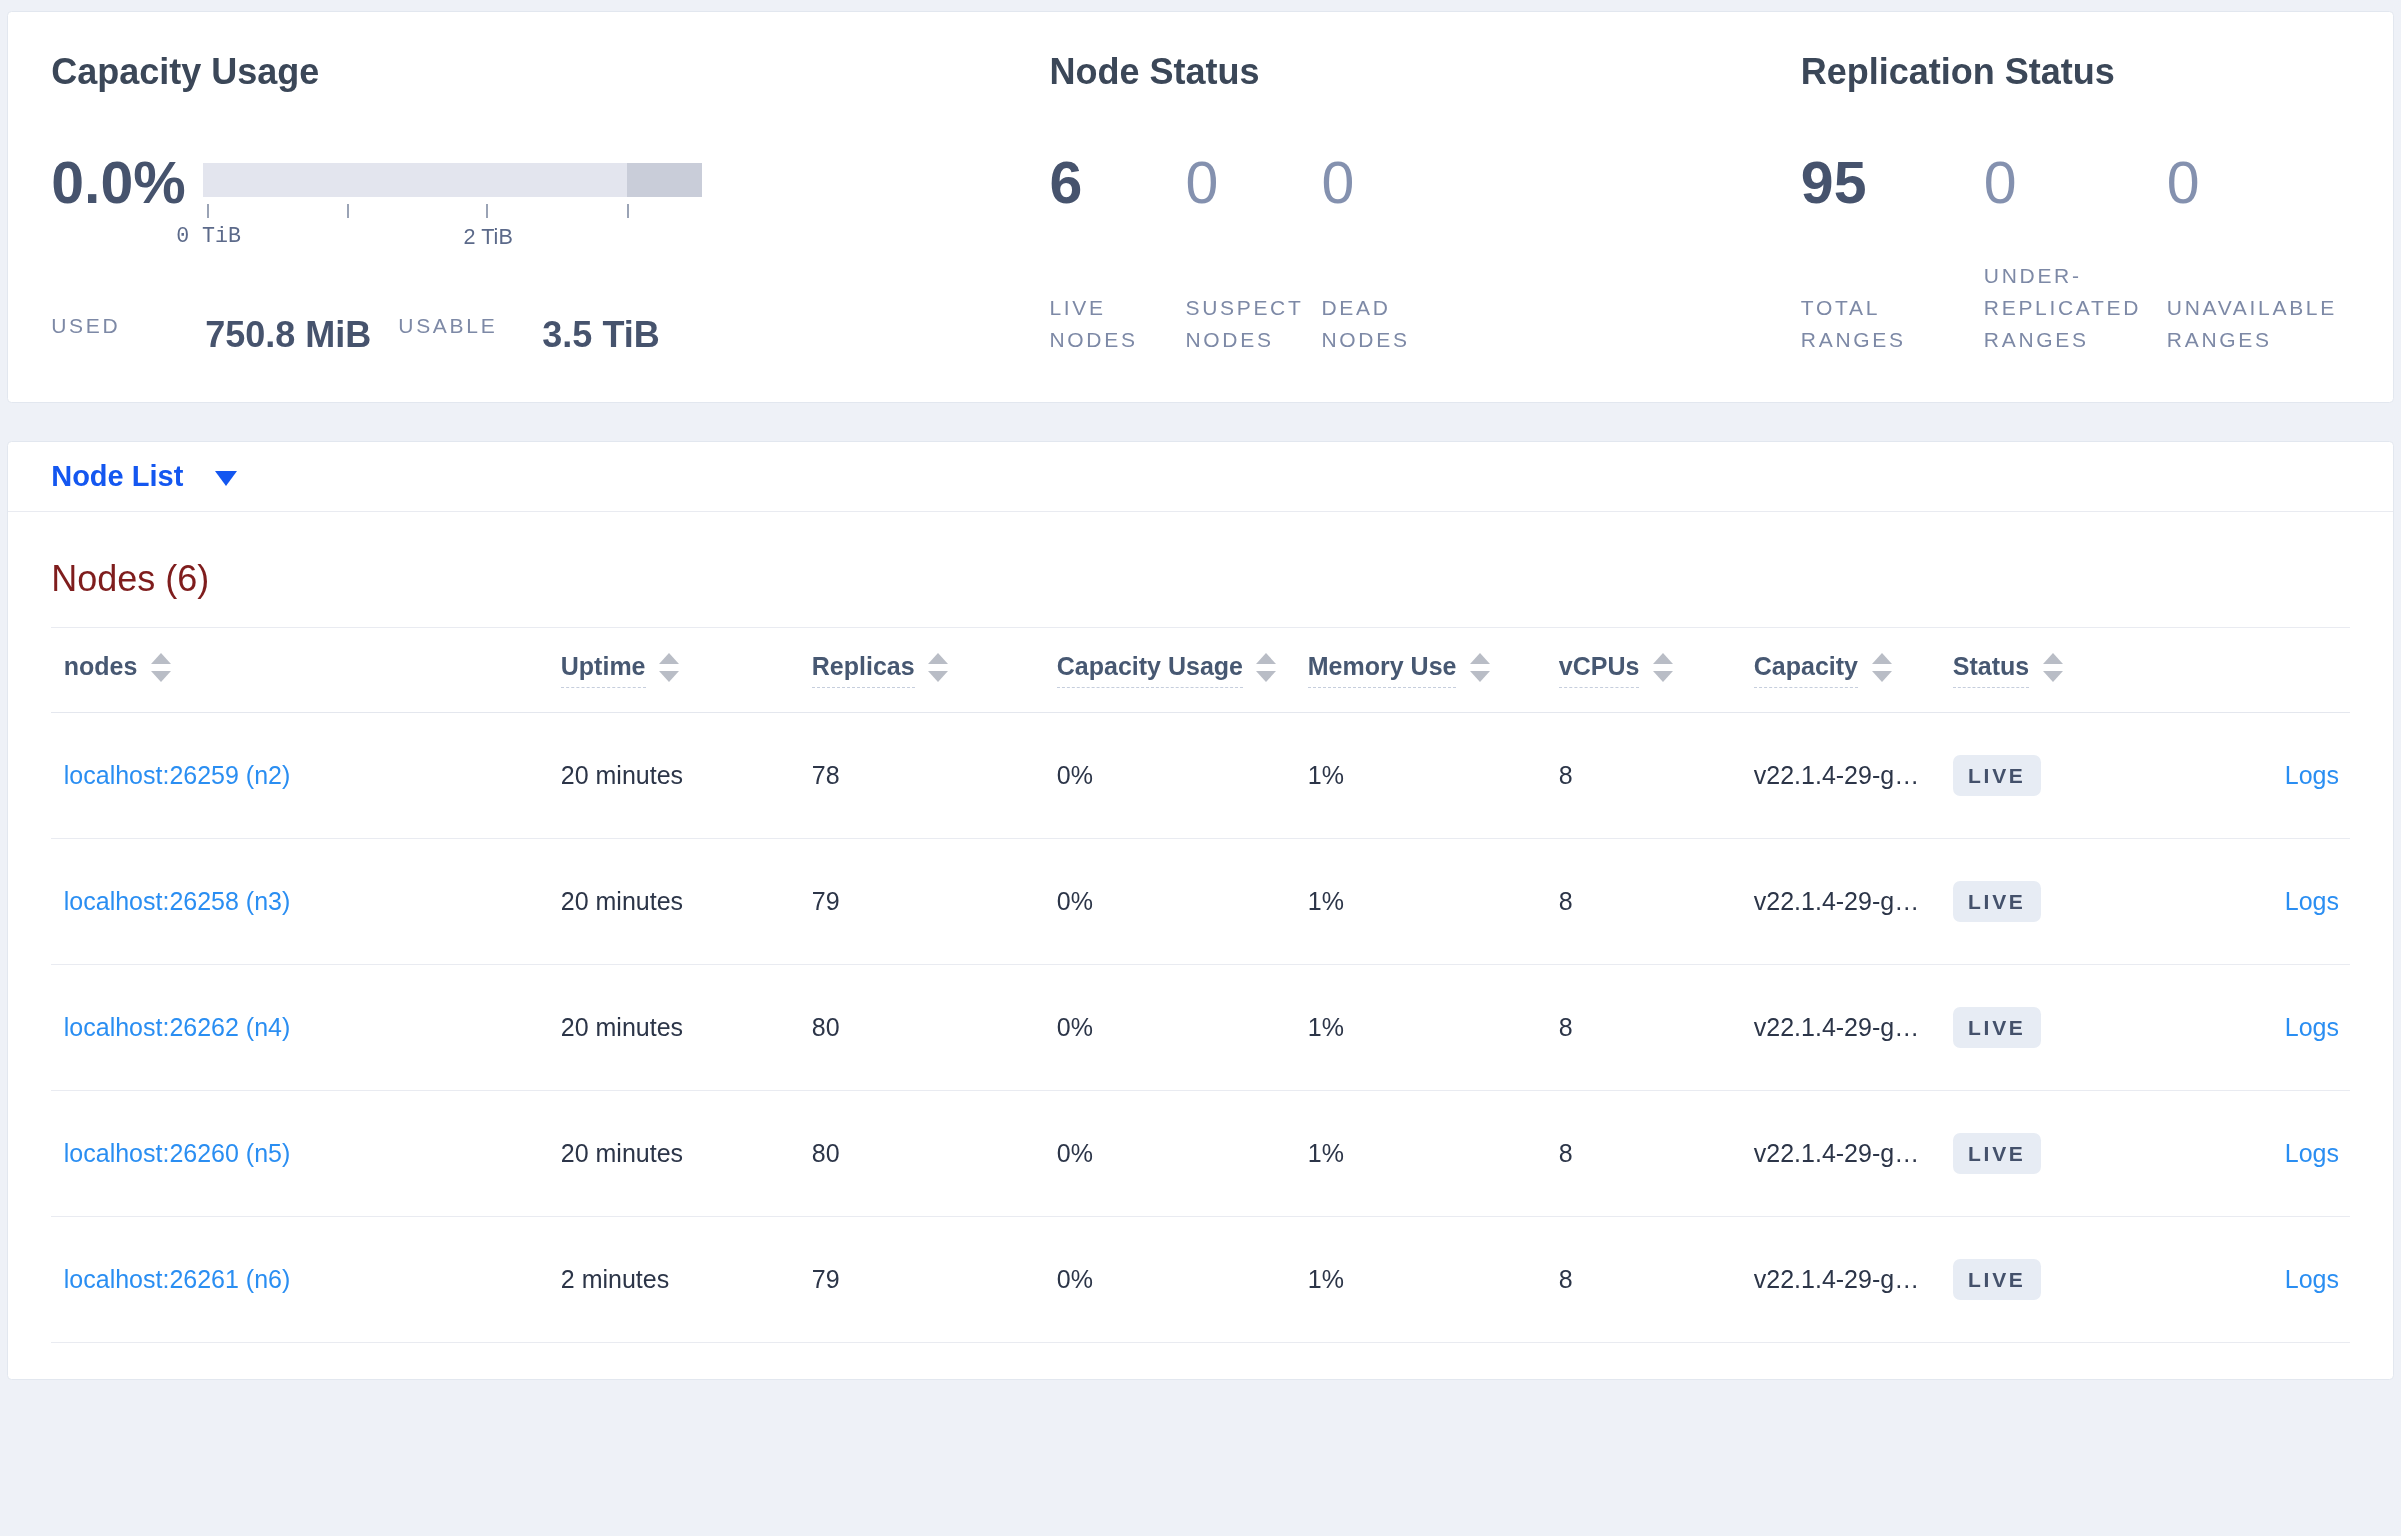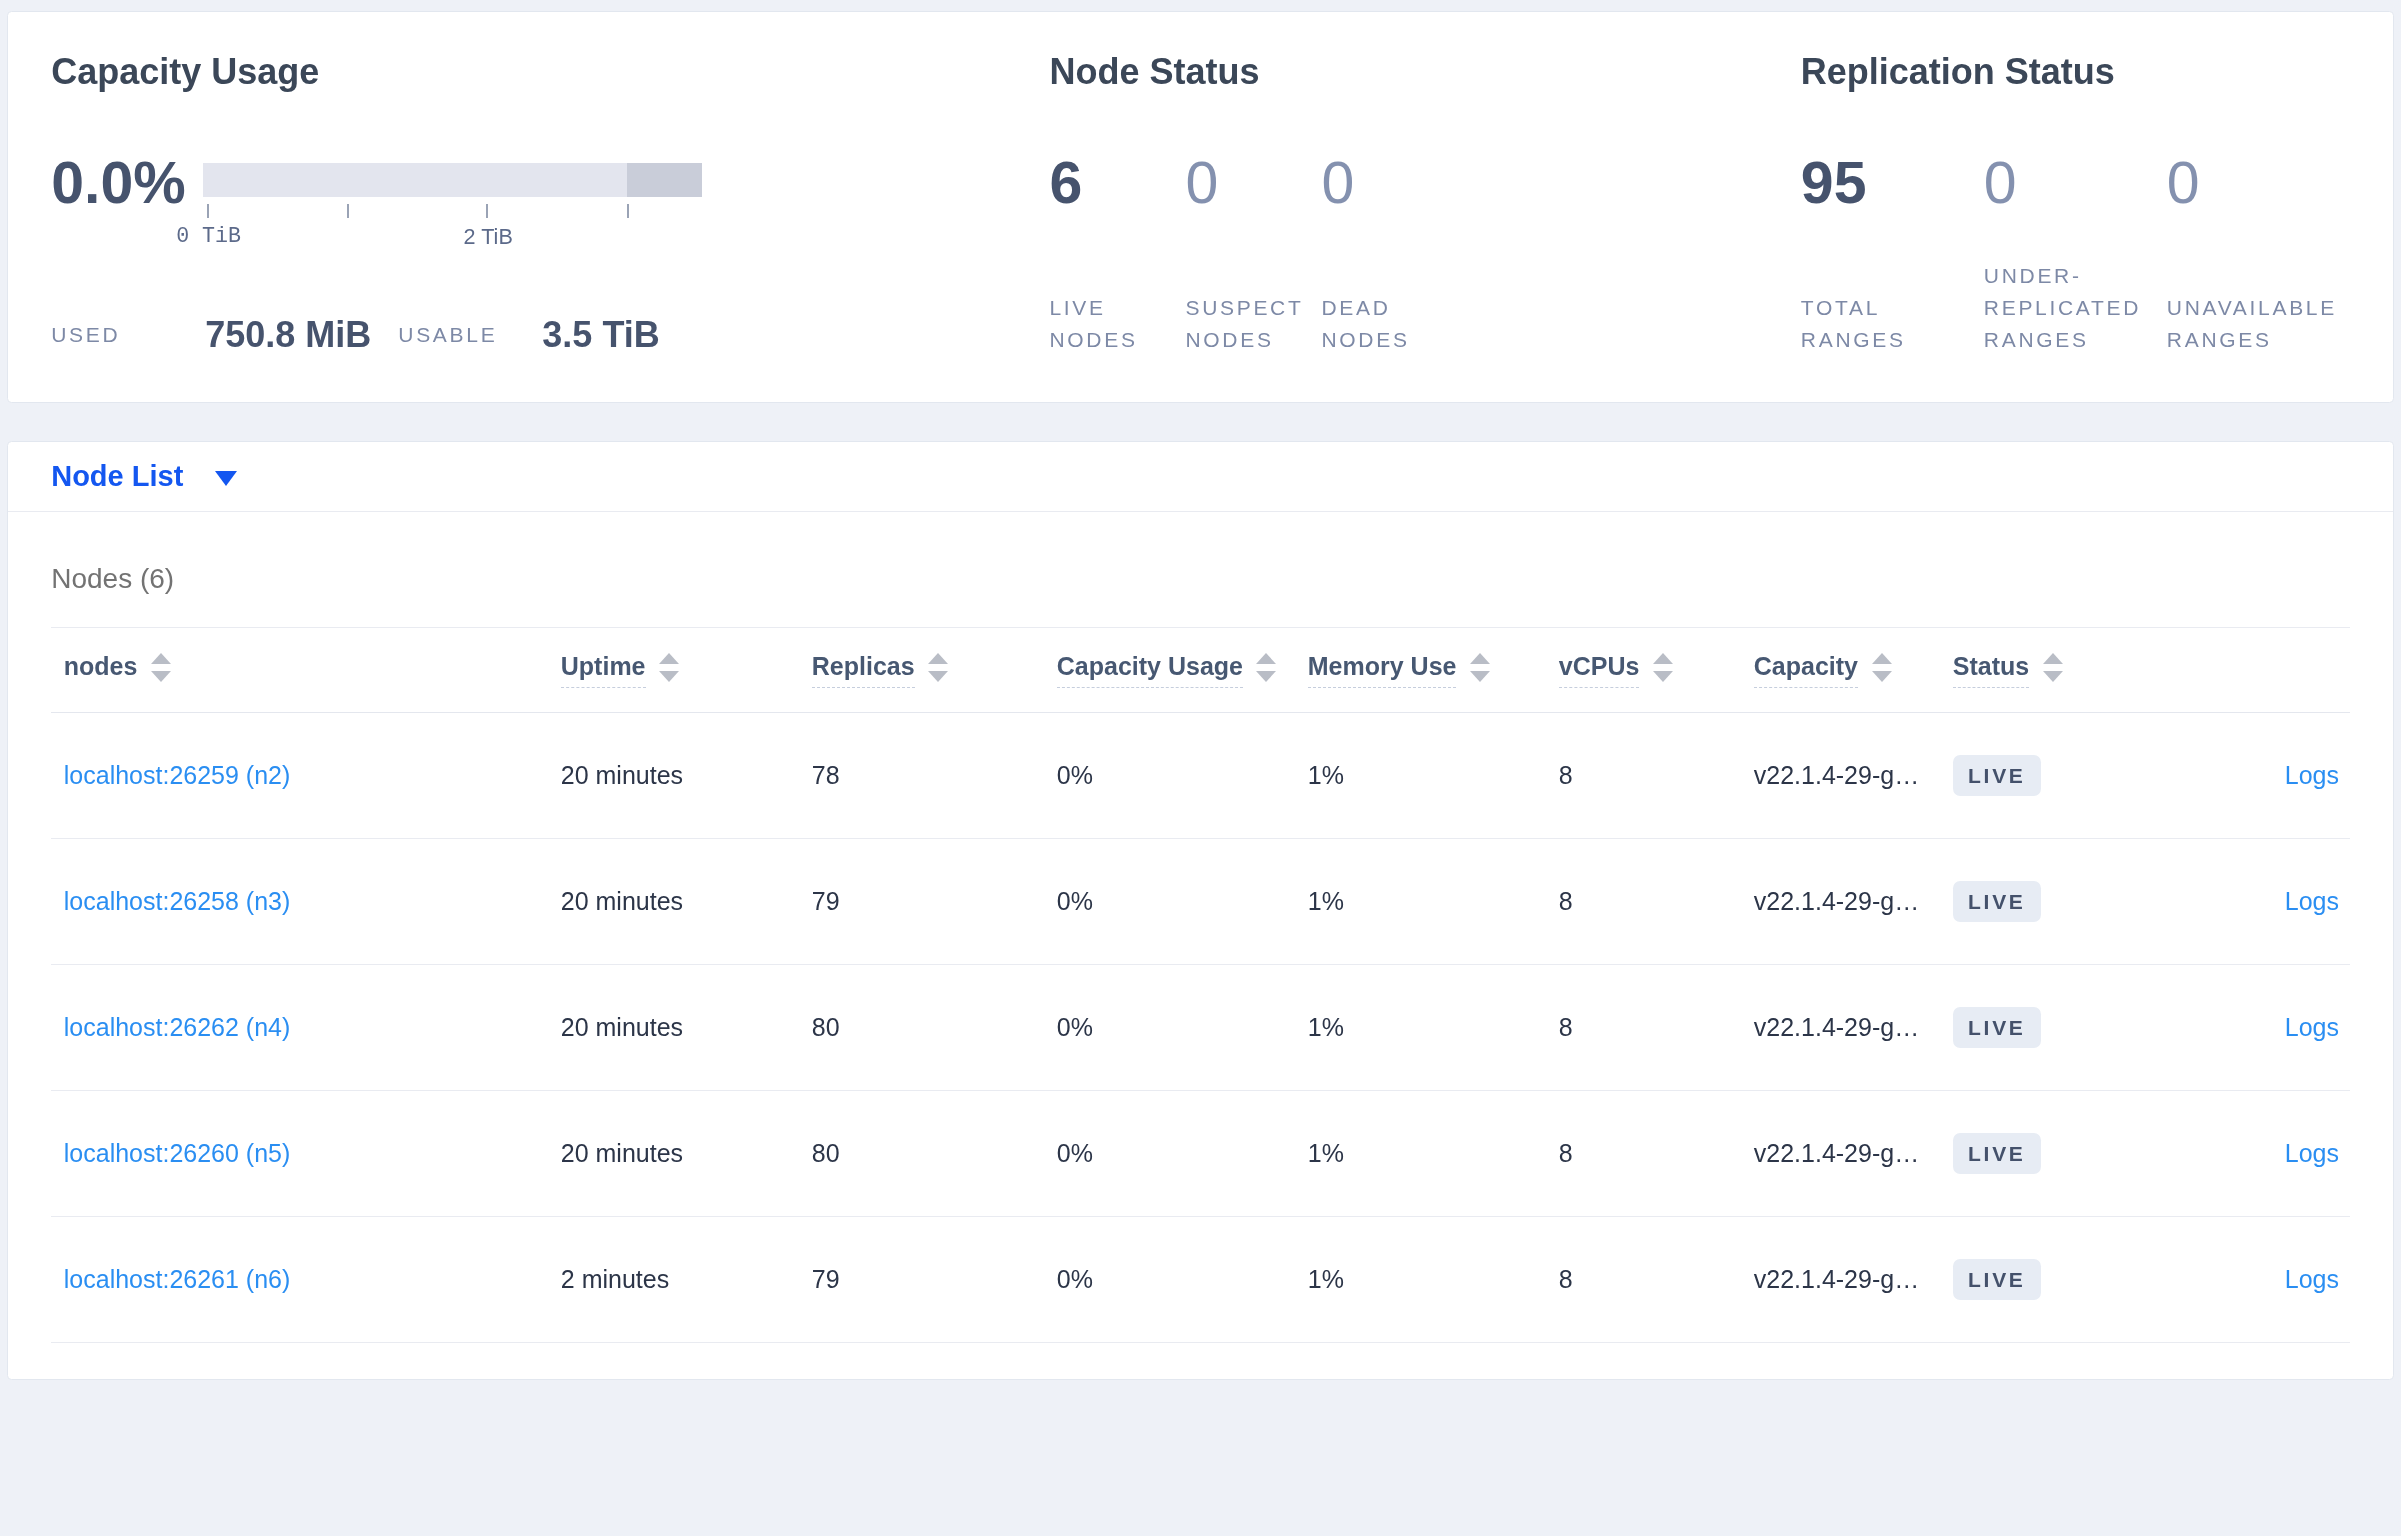--- a/index.html
+++ b/index.html
@@ -37,21 +37,21 @@
   .big-pct{font-size:59px;font-weight:600;color:var(--stat-strong,#46536d);line-height:1;width:152px;}
   .bar-wrap{position:relative;margin-top:9px;width:499px;}
   .bar{height:34px;background:var(--bar-light,#e3e5ee);position:relative;overflow:hidden;}
   .bar-dark{position:absolute;right:0;top:0;bottom:0;width:15%;background:var(--bar-dark,#c9cdd9);}
   .tick{position:absolute;top:41px;width:1.8px;height:14.4px;background:var(--tick,#9aa3b5);}
   .tick.t0{left:3.6px;} .tick.t1{left:144px;} .tick.t2{left:283px;} .tick.t3{left:424px;}
   .tick-label{position:absolute;top:61px;font-size:21.6px;color:var(--tick-label,#5c6a8a);
     transform:translateX(-50%);white-space:nowrap;}
   .tick-label.tl0{left:5.4px;font-family:Liberation Mono, monospace;} .tick-label.tl2{left:285px;}
 
-  .cap-metrics{display:flex;align-items:center;}
+  .cap-metrics{display:flex;align-items:flex-start;}
   .metric-label{font-size:21px;letter-spacing:2.7px;color:var(--label-muted,#7d89a6);}
   .metric-label.used{width:154px;}
   .metric-label.usable{margin-left:27px;margin-right:45px;}
   .metric-value{font-size:36px;font-weight:600;color:var(--stat-strong,#46536d);}
 
   .stat-cols{display:flex;margin-top:61px;height:202px;}
   .stat-col{display:flex;flex-direction:column;justify-content:space-between;}
   .sec-nodes .stat-col{width:136px;}
   .sec-repl .stat-col{width:183px;}
   .stat-value{font-size:59px;line-height:1;font-weight:600;color:var(--stat-strong,#46536d);}
@@ -63,21 +63,21 @@
   
   .list-card{background:var(--card-bg,#fff);border:0.9px solid var(--card-border,#e2e7ef);border-radius:4.5px;}
   .list-header{height:70px;border-bottom:0.9px solid var(--row-border,#e9ebf1);
     display:flex;align-items:center;padding:0 43px;cursor:pointer;}
   .list-header-label{color:var(--link-primary,#1457f0);font-size:29px;font-weight:600;}
   .caret{margin-left:32px;margin-top:5.4px;width:0;height:0;
     border-left:11.7px solid transparent;border-right:11.7px solid transparent;
     border-top:15.3px solid var(--link-primary,#1457f0);}
 
   .table-area{padding:45px 43px 36px;}
-  .table-area h3{margin:0;font-size:28px;line-height:43px;font-weight:500;color:#737373;}
+  .table-area h3{margin:0;font-size:36px;line-height:43px;font-weight:500;color:#7f1d1d;}
   table{border-collapse:collapse;width:100%;margin-top:27px;table-layout:fixed;}
   col.c-nodes{width:497px;} col.c-uptime{width:251px;} col.c-replicas{width:245px;}
   col.c-capacity{width:251px;} col.c-memory{width:251px;} col.c-vcpus{width:195px;}
   col.c-version{width:199px;} col.c-status{width:225px;} col.c-logs{width:auto;}
   thead th{
     border-top:0.9px solid var(--row-border,#e9ebf1);
     border-bottom:1.8px solid var(--header-border,#e4e7ee);
     height:85px;text-align:left;font-size:25px;font-weight:600;
     color:var(--header-text,#475872);padding:0 0 0 12.6px;vertical-align:middle;white-space:nowrap;
   }

